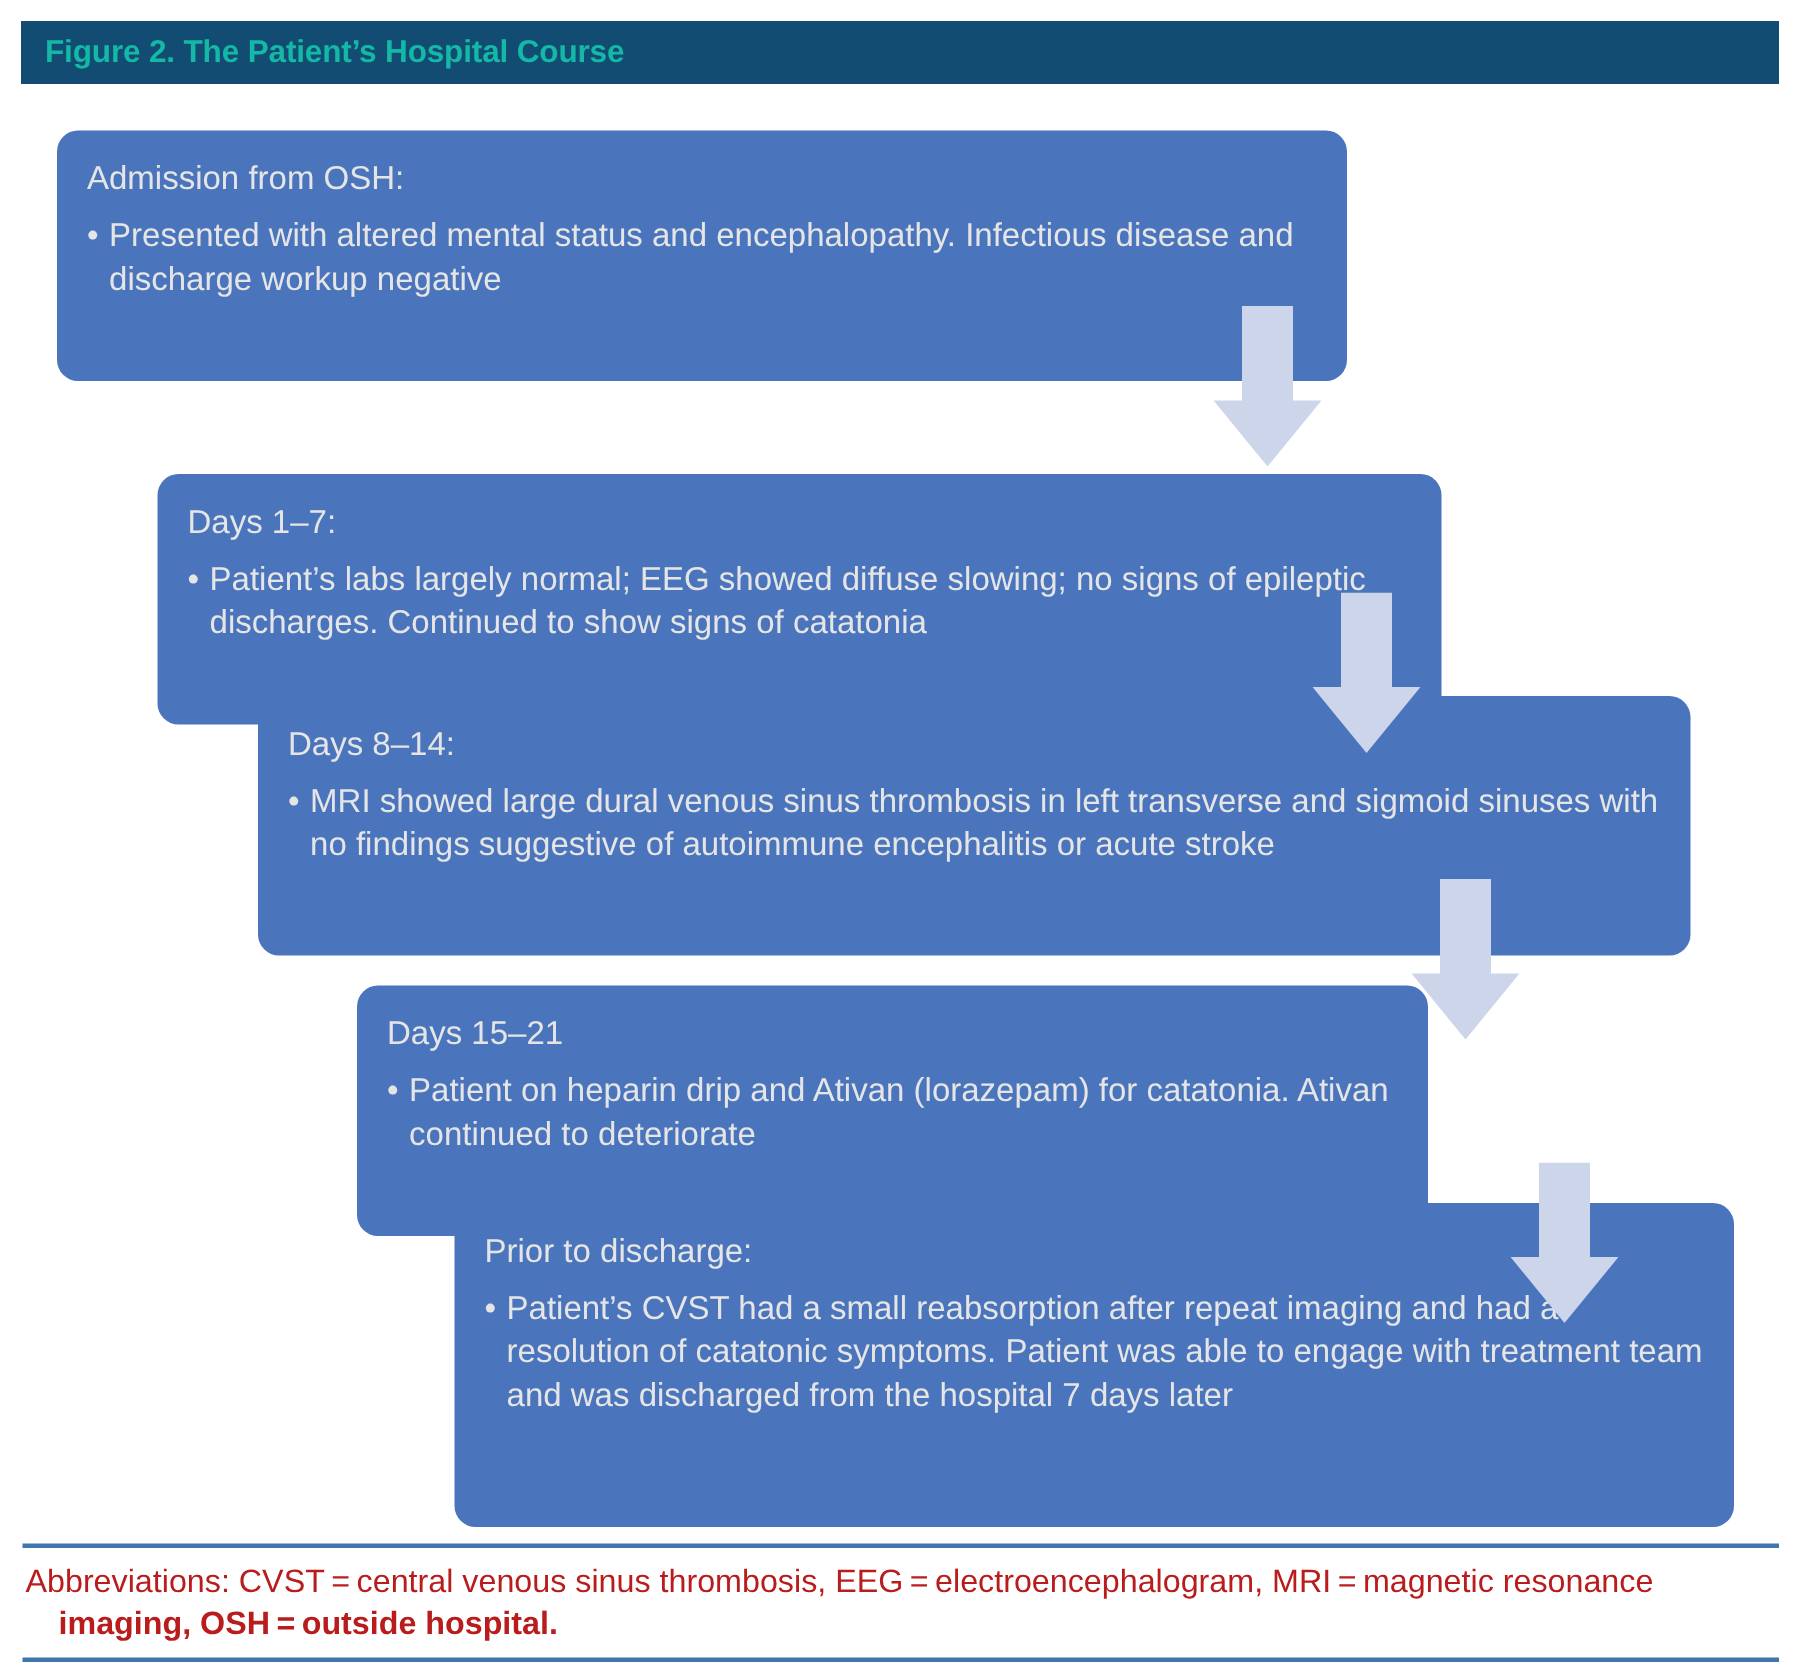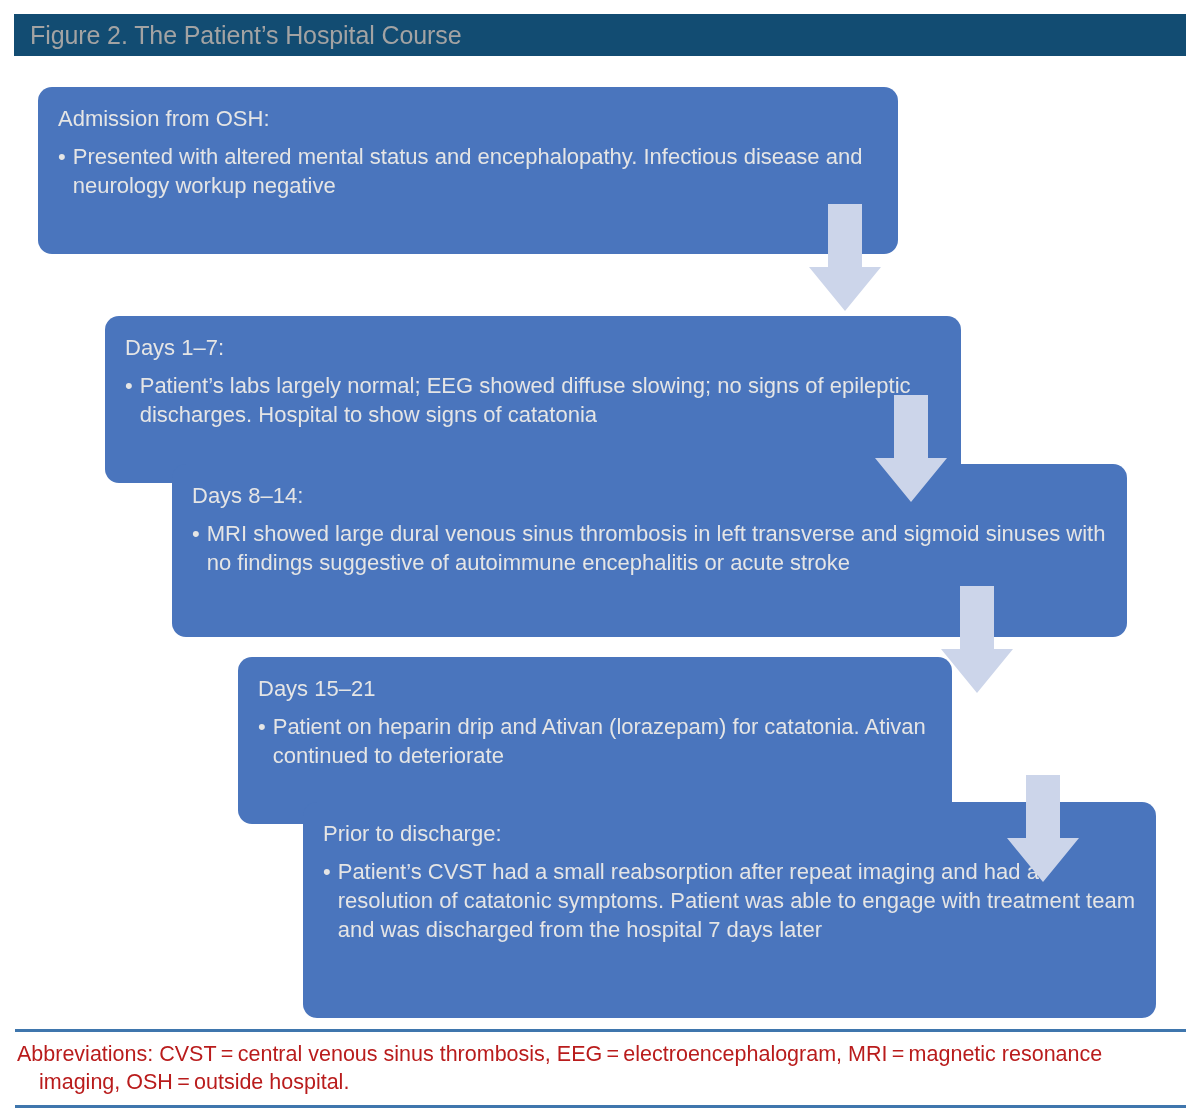--- a/index.html
+++ b/index.html
@@ -25,23 +25,23 @@
     top: 14px;
     width: 1172px;
     height: 42px;
     background: #124c72;
     display: flex;
     align-items: center;
     box-sizing: border-box;
     padding-left: 16px;
   }
   #title-text {
-    color: #a3a3a3;
-    font-size: 25px;
-    font-weight: normal;
+    color: #14b8a6;
+    font-size: 21px;
+    font-weight: bold;
     letter-spacing: -0.1px;
     white-space: nowrap;
   }
 
   
   .flow-box {
     position: absolute;
     background: #4a75bd;
     border-radius: 14px;
     box-sizing: border-box;
@@ -102,50 +102,50 @@
     height: 3px;
     background: #3f76ad;
   }
   #footnote-text {
     font-size: 21.5px;
     line-height: 1.30;
     color: #b91c1c;
     padding: 9px 2px 8px 2px;
     text-indent: 0;
   }
-  #footnote-text .cont-indent { display: inline; }
+  #footnote-text .cont-indent { display: inline; font-weight: bold; }
 </style>
 </head>
 <body>
 
 <div id="figure-root">
 
   <div id="title-bar">
     <span id="title-text">Figure 2. The Patient’s Hospital Course</span>
   </div>
 
   <div class="flow-box" id="box-1">
     <div class="box-heading">Admission from OSH:</div>
     <div class="bullet-row">
       <span class="bullet-dot">•</span>
-      <span class="bullet-text">Presented with altered mental status and encephalopathy. Infectious disease and neurology workup negative</span>
+      <span class="bullet-text">Presented with altered mental status and encephalopathy. Infectious disease and discharge workup negative</span>
     </div>
   </div>
 
   <div class="flow-arrow" id="arrow-1">
     <svg width="72" height="107" viewBox="0 0 72 107" aria-hidden="true">
       <polygon points="19,0 53,0 53,63 72,63 36,107 0,63 19,63" fill="#ccd5ea"></polygon>
     </svg>
   </div>
 
   <div class="flow-box" id="box-2">
     <div class="box-heading">Days 1–7:</div>
     <div class="bullet-row">
       <span class="bullet-dot">•</span>
-      <span class="bullet-text">Patient’s labs largely normal; EEG showed diffuse slowing; no signs of epileptic  discharges. Hospital to show signs of catatonia</span>
+      <span class="bullet-text">Patient’s labs largely normal; EEG showed diffuse slowing; no signs of epileptic  discharges. Continued to show signs of catatonia</span>
     </div>
   </div>
 
   <div class="flow-arrow" id="arrow-2">
     <svg width="72" height="107" viewBox="0 0 72 107" aria-hidden="true">
       <polygon points="19,0 53,0 53,63 72,63 36,107 0,63 19,63" fill="#ccd5ea"></polygon>
     </svg>
   </div>
 
   <div class="flow-box" id="box-3">

